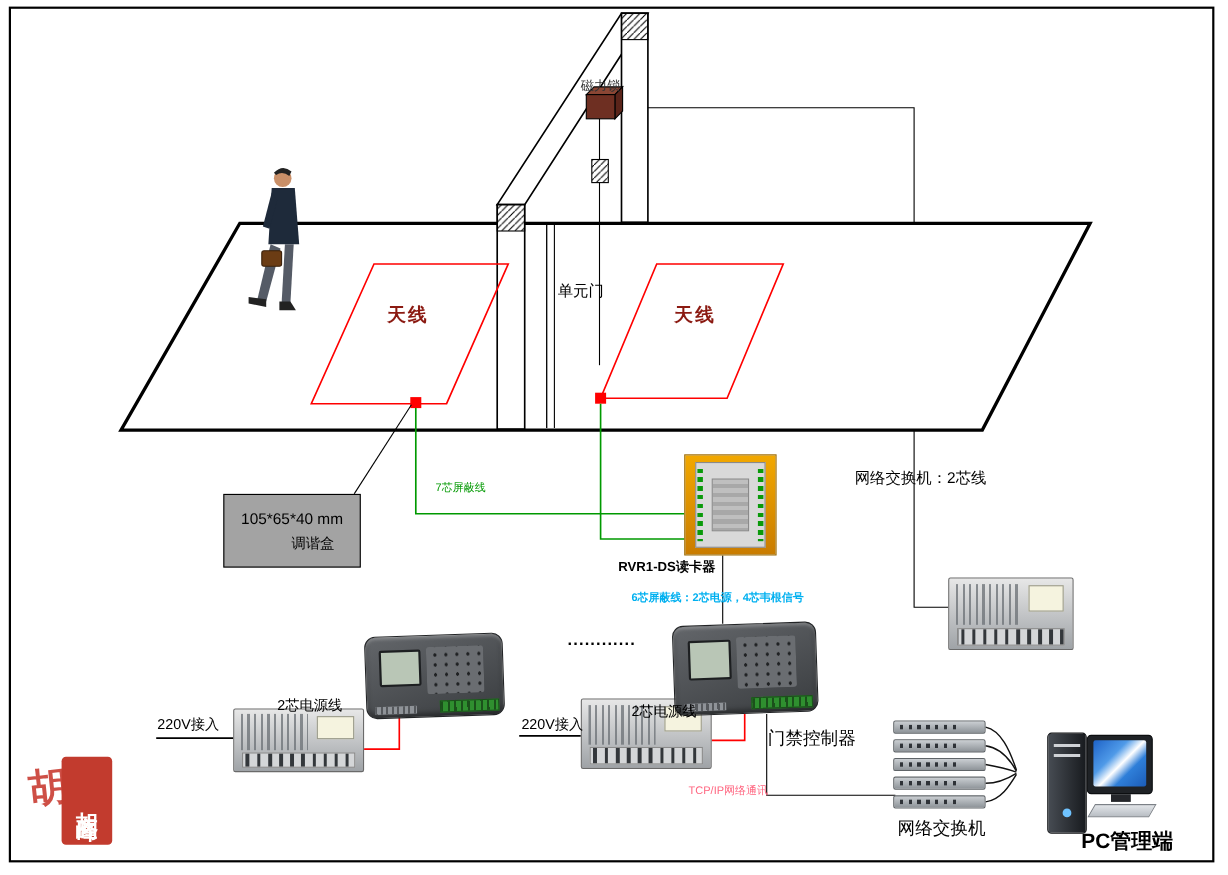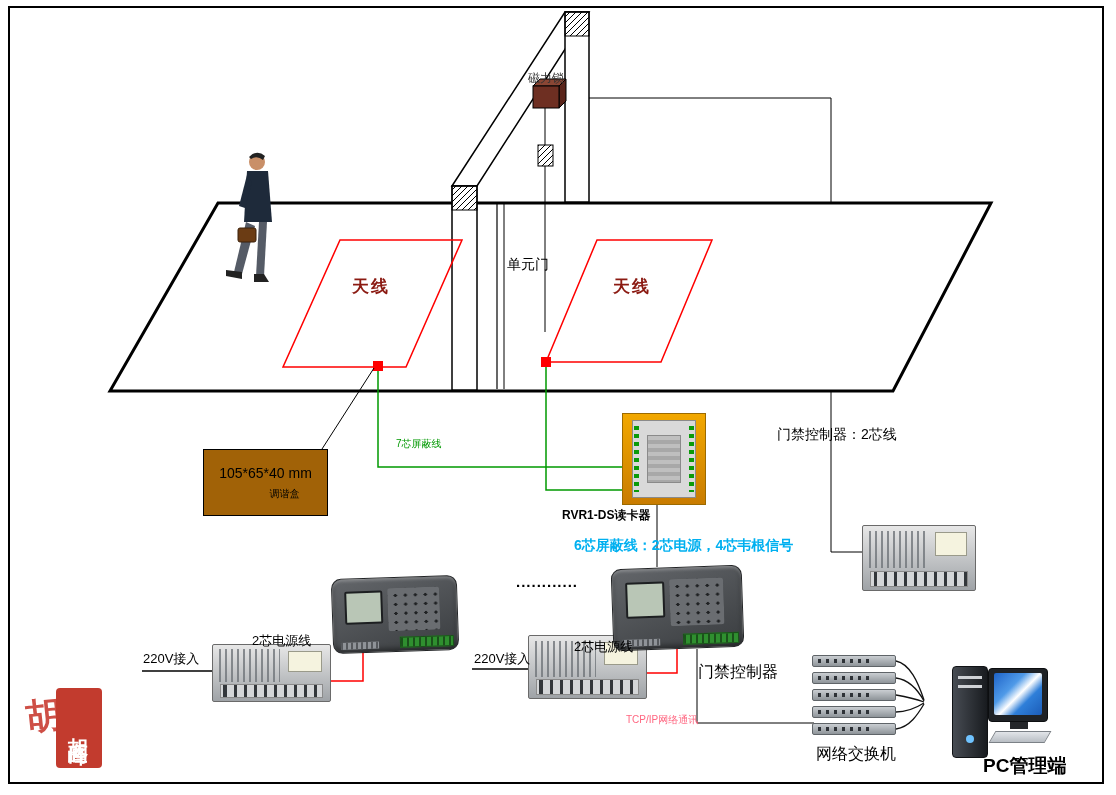--- a/index.html
+++ b/index.html
@@ -9,21 +9,21 @@
   svg.canvas{position:absolute;left:0;top:0;}
   .lbl{position:absolute;white-space:nowrap;color:#000;line-height:1.1;}
   .green{color:#009900;}
   .red{color:#000000;}
   .cyan{color:#00b0f0;font-weight:bold;}
   .pink{color:#ff6680;}
   .antenna-txt{color:#8b1a12;font-weight:bold;font-size:17px;letter-spacing:2px;}
   .dev{position:absolute;box-sizing:border-box;}
 
   
-  .tuner{left:203px;top:449px;width:125px;height:67px;border:1px solid #000;background:#a16207;
+  .tuner{left:203px;top:449px;width:125px;height:67px;border:1px solid #000;background:#a3a3a3;
          display:flex;flex-direction:column;align-items:center;justify-content:center;gap:6px;font-size:14px;}
 
   
   .reader{left:622px;top:413px;width:84px;height:92px;background:linear-gradient(#f2a800,#c97c00);border:1px solid #9c6a00;}
   .reader-board{position:absolute;left:9px;top:6px;right:9px;bottom:6px;background:#d9d9d9;border:1px solid #8a8a8a;}
   .reader-board::before{content:"";position:absolute;left:1px;top:5px;bottom:5px;width:5px;
          background:repeating-linear-gradient(#0a9a0a 0 4px,transparent 4px 8px);}
   .reader-board::after{content:"";position:absolute;right:1px;top:5px;bottom:5px;width:5px;
          background:repeating-linear-gradient(#0a9a0a 0 4px,transparent 4px 8px);}
   .reader-chip{position:absolute;left:14px;top:14px;right:14px;bottom:14px;
@@ -154,21 +154,21 @@
       <polygon points="246,222 234,272 242,274 255,226" fill="#555b66"></polygon>
       <polygon points="259,222 256,276 264,276 267,222" fill="#555b66"></polygon>
       <polygon points="226,270 242,272 242,279 226,276" fill="#222"></polygon>
       <polygon points="254,274 264,274 269,282 254,282" fill="#222"></polygon>
       <rect x="238" y="228" width="18" height="14" rx="2" fill="#6b3c14" stroke="#3a200a"></rect>
     </g>
   </svg>
 
   <div class="dev tuner">
     <span>105*65*40 mm</span>
-    <span style="font-size:10px;margin-left:38px;">调谐盒</span>
+    <span style="font-size:13px;margin-left:38px;">调谐盒</span>
   </div>
 
   <div class="dev reader">
     <div class="reader-board">
       <div class="reader-chip"></div>
     </div>
   </div>
 
   <div class="dev psu" style="left:862px;top:525px;width:114px;height:66px;">
     <div class="vents"></div>
@@ -218,22 +218,22 @@
     <div class="seal-script">胡</div>
     <div class="seal-block">胡高峰</div>
   </div>
 
   <div class="lbl" style="left:487px;top:72px;font-size:12px;color:#333;margin-left:41px;">磁力锁</div>
   <div class="lbl" style="left:507px;top:257px;font-size:14px;">单元门</div>
   <div class="lbl antenna-txt" style="left:352px;top:278px;">天线</div>
   <div class="lbl antenna-txt" style="left:613px;top:278px;">天线</div>
   <div class="lbl green" style="left:396px;top:438px;font-size:10px;">7芯屏蔽线</div>
   <div class="lbl" style="left:562px;top:509px;font-size:12px;font-weight:bold;">RVR1-DS读卡器</div>
-  <div class="lbl" style="left:777px;top:427px;font-size:14px;">门禁控制器：2芯线</div>
-  <div class="lbl cyan" style="left:574px;top:538px;font-size:14px;">6芯屏蔽线：2芯电源，4芯韦根信号</div>
+  <div class="lbl" style="left:777px;top:427px;font-size:14px;">网络交换机：2芯线</div>
+  <div class="lbl cyan" style="left:574px;top:538px;font-size:10px;">6芯屏蔽线：2芯电源，4芯韦根信号</div>
   <div class="lbl" style="left:143px;top:652px;font-size:13px;">220V接入</div>
   <div class="lbl" style="left:474px;top:652px;font-size:13px;">220V接入</div>
   <div class="lbl red" style="left:252px;top:634px;font-size:13px;">2芯电源线</div>
   <div class="lbl red" style="left:574px;top:640px;font-size:13px;">2芯电源线</div>
   <div class="lbl" style="left:516px;top:574px;font-size:15px;font-weight:bold;letter-spacing:1px;">............</div>
   <div class="lbl" style="left:698px;top:663px;font-size:16px;">门禁控制器</div>
   <div class="lbl pink" style="left:626px;top:714px;font-size:10px;">TCP/IP网络通讯</div>
   <div class="lbl" style="left:816px;top:745px;font-size:16px;">网络交换机</div>
   <div class="lbl" style="left:983px;top:756px;font-size:19px;font-weight:bold;text-align:right;">PC管理端</div>
 </div>

